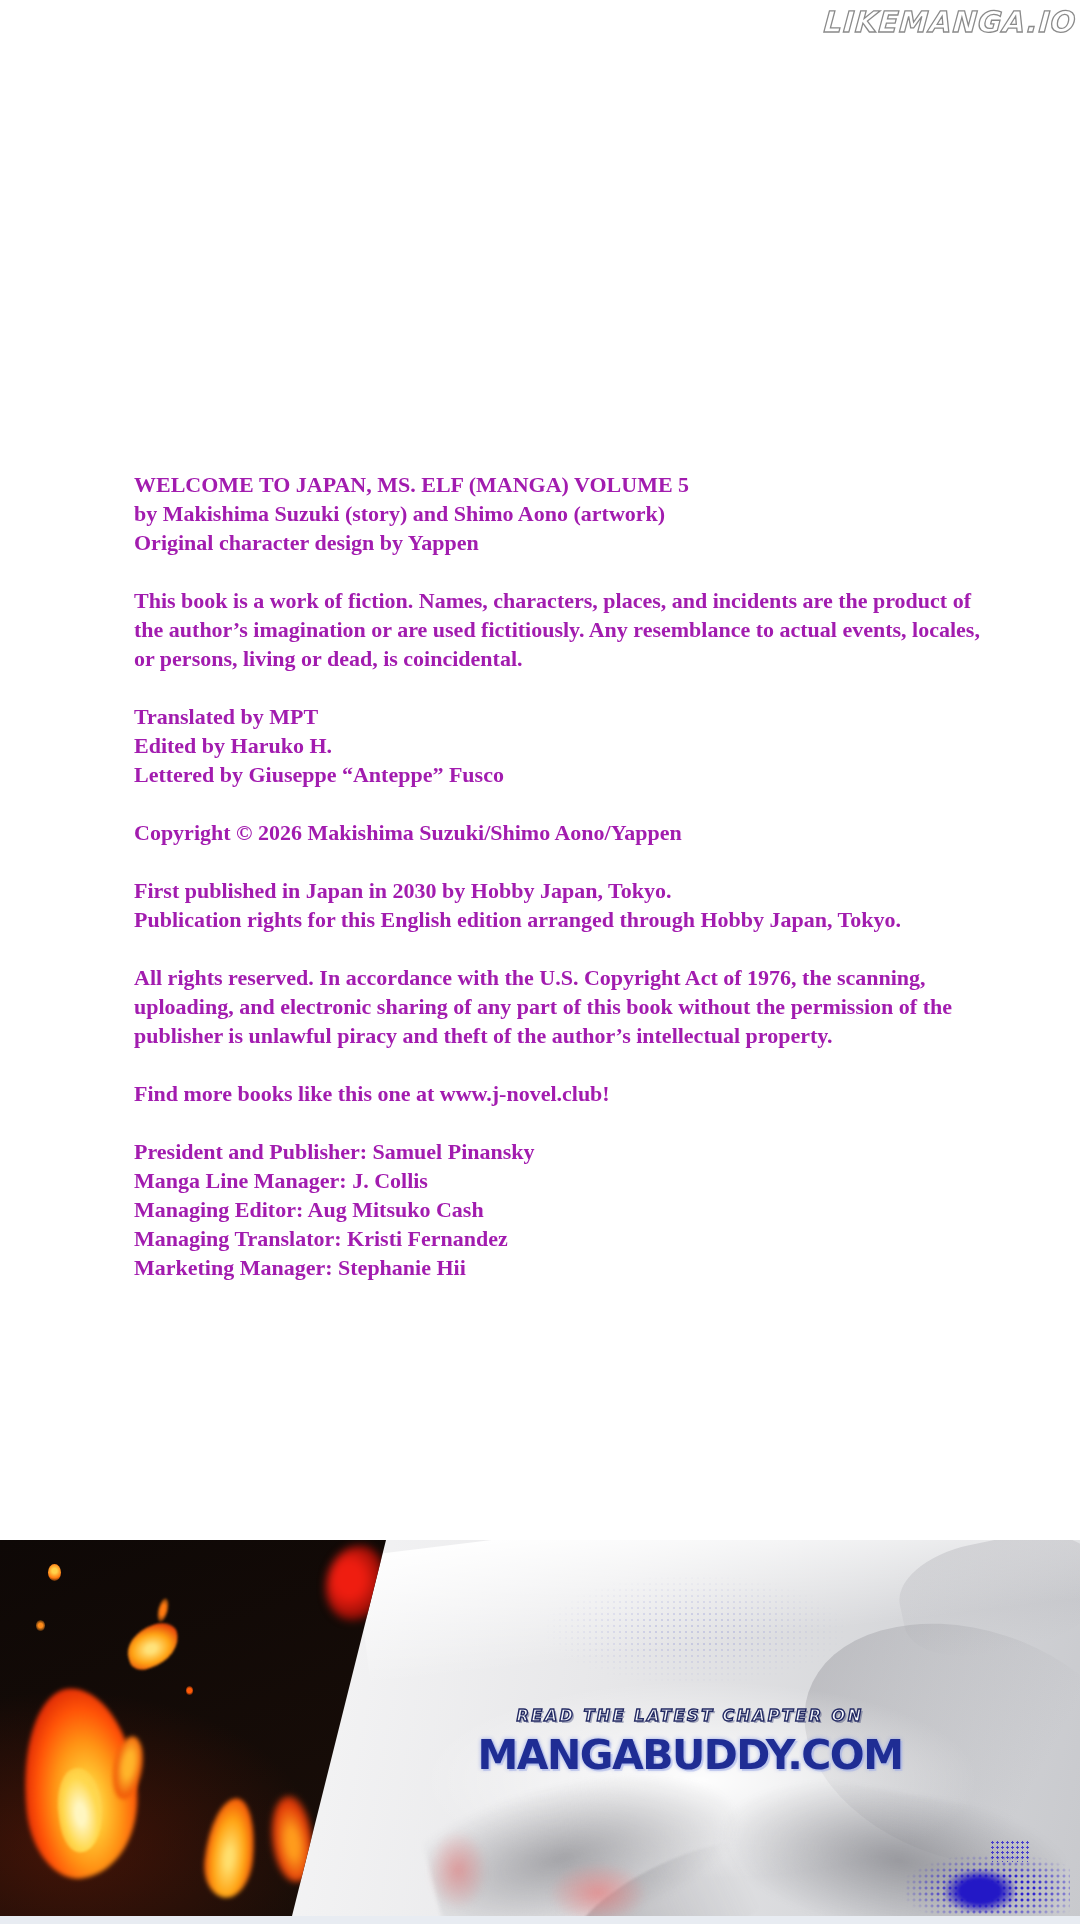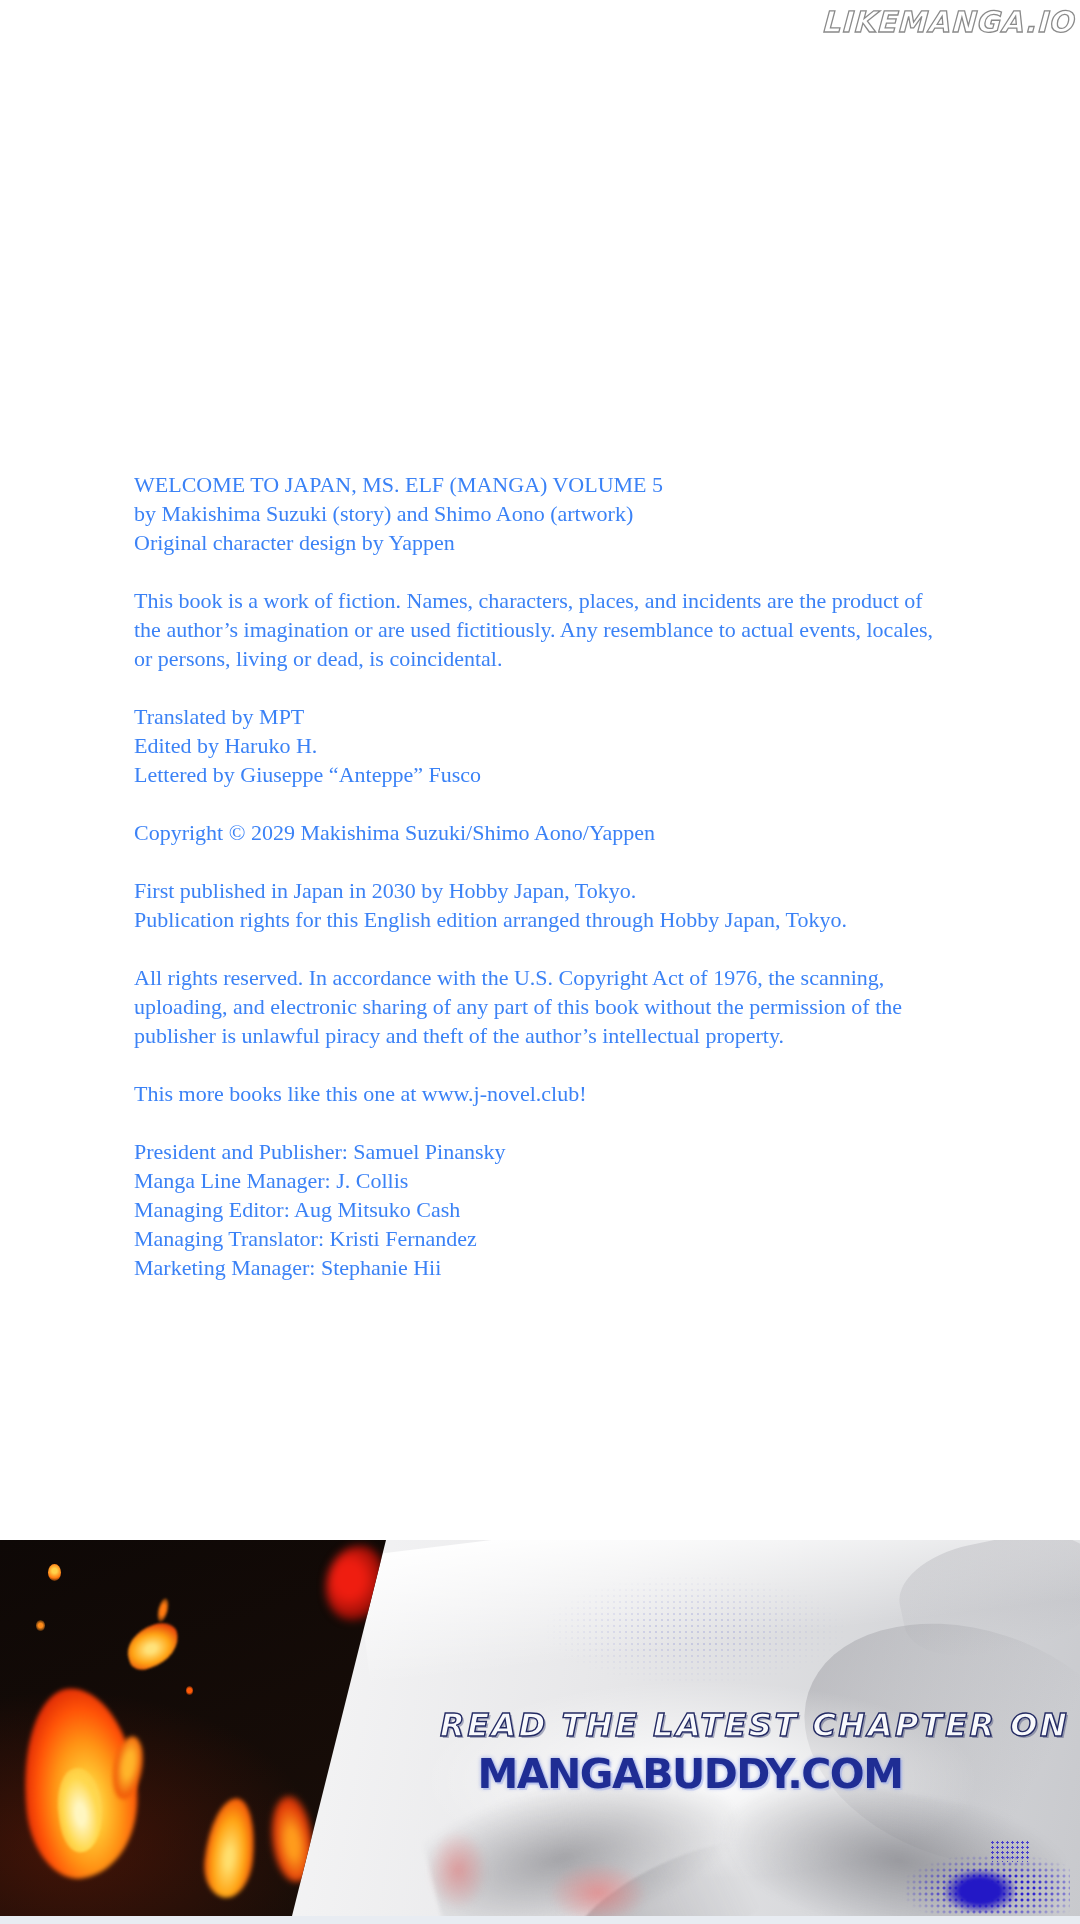--- a/index.html
+++ b/index.html
@@ -8,21 +8,21 @@
 
   
   .watermark{position:absolute;left:824px;top:5px;width:256px;
     font-family:"DejaVu Sans", sans-serif;font-weight:bold;font-style:italic;
     font-size:29px;letter-spacing:1px;transform:skewX(-4deg);
     color:rgba(255,255,255,0.15);-webkit-text-stroke:1.3px rgba(118,118,118,0.85);
     white-space:nowrap;}
 
   
   .colophon{position:absolute;left:134px;top:470px;width:930px;
-    font-size:22px;line-height:29px;color:#3b82f6;}
+    font-size:22px;line-height:29px;color:#a21caf;font-weight:bold;}
   .colophon p{margin:0 0 29px 0;white-space:pre-line;}
 
   
   .footer-banner{position:absolute;left:0;top:1540px;width:1080px;height:384px;overflow:hidden;
     background:linear-gradient(100deg,#fdfdfd 0%,#f3f3f4 30%,#e7e7e9 55%,#d6d7da 80%,#c8c9cd 100%);}
 
   .art{position:absolute;}
   .streak-top{left:360px;top:-30px;width:760px;height:130px;transform:rotate(-7deg);
     background:linear-gradient(rgba(255,255,255,0.95),rgba(255,255,255,0));}
   .swoosh-right{left:800px;top:90px;width:340px;height:230px;transform:rotate(18deg);border-radius:50%;
@@ -89,21 +89,21 @@
   .flame-mid1{left:206px;top:258px;width:48px;height:100px;transform:rotate(6deg);filter:blur(2px);
     border-radius:55% 45% 50% 50% / 65% 60% 40% 35%;
     background:radial-gradient(ellipse at 50% 60%,#ffdf6e 10%,#ffa414 45%,#f04c06 75%,rgba(140,22,5,0) 97%);}
   .flame-mid2{left:272px;top:256px;width:40px;height:86px;transform:rotate(-8deg);filter:blur(3px);
     border-radius:55% 45% 50% 50%;
     background:radial-gradient(ellipse at 50% 55%,#ff9c1c 20%,#e23a08 60%,rgba(130,20,5,0) 95%);}
 
   
   .banner-text{position:absolute;left:440px;top:166px;width:500px;text-align:center;
     font-family:"DejaVu Sans", sans-serif;}
-  .banner-tagline{font-size:32px;font-weight:bold;font-style:italic;letter-spacing:2.5px;
+  .banner-tagline{font-size:16px;font-weight:bold;font-style:italic;letter-spacing:2.5px;
     color:#f8f9fc;-webkit-text-stroke:1.4px #232a63;
     text-shadow:2px 2px 0 rgba(35,42,99,0.35);white-space:nowrap;}
   .banner-site{margin-top:6px;font-size:41px;font-weight:bold;letter-spacing:-1.5px;
     color:#1f2d94;white-space:nowrap;
     text-shadow:0 0 4px rgba(143,160,232,0.9), 2px 2px 0 rgba(170,182,232,0.5);}
 </style>
 </head>
 <body>
 
 <div class="page">
@@ -113,27 +113,27 @@
   <div class="colophon">
     <p>WELCOME TO JAPAN, MS. ELF (MANGA) VOLUME 5
 by Makishima Suzuki (story) and Shimo Aono (artwork)
 Original character design by Yappen</p>
     <p>This book is a work of fiction. Names, characters, places, and incidents are the product of
 the author’s imagination or are used fictitiously. Any resemblance to actual events, locales,
 or persons, living or dead, is coincidental.</p>
     <p>Translated by MPT
 Edited by Haruko H.
 Lettered by Giuseppe “Anteppe” Fusco</p>
-    <p>Copyright © 2029 Makishima Suzuki/Shimo Aono/Yappen</p>
+    <p>Copyright © 2026 Makishima Suzuki/Shimo Aono/Yappen</p>
     <p>First published in Japan in 2030 by Hobby Japan, Tokyo.
 Publication rights for this English edition arranged through Hobby Japan, Tokyo.</p>
     <p>All rights reserved. In accordance with the U.S. Copyright Act of 1976, the scanning,
 uploading, and electronic sharing of any part of this book without the permission of the
 publisher is unlawful piracy and theft of the author’s intellectual property.</p>
-    <p>This more books like this one at www.j-novel.club!</p>
+    <p>Find more books like this one at www.j-novel.club!</p>
     <p>President and Publisher: Samuel Pinansky
 Manga Line Manager: J. Collis
 Managing Editor: Aug Mitsuko Cash
 Managing Translator: Kristi Fernandez
 Marketing Manager: Stephanie Hii</p>
   </div>
 
   <div class="footer-banner">
     <div class="art streak-top"></div>
     <div class="art wisp-topright"></div>

